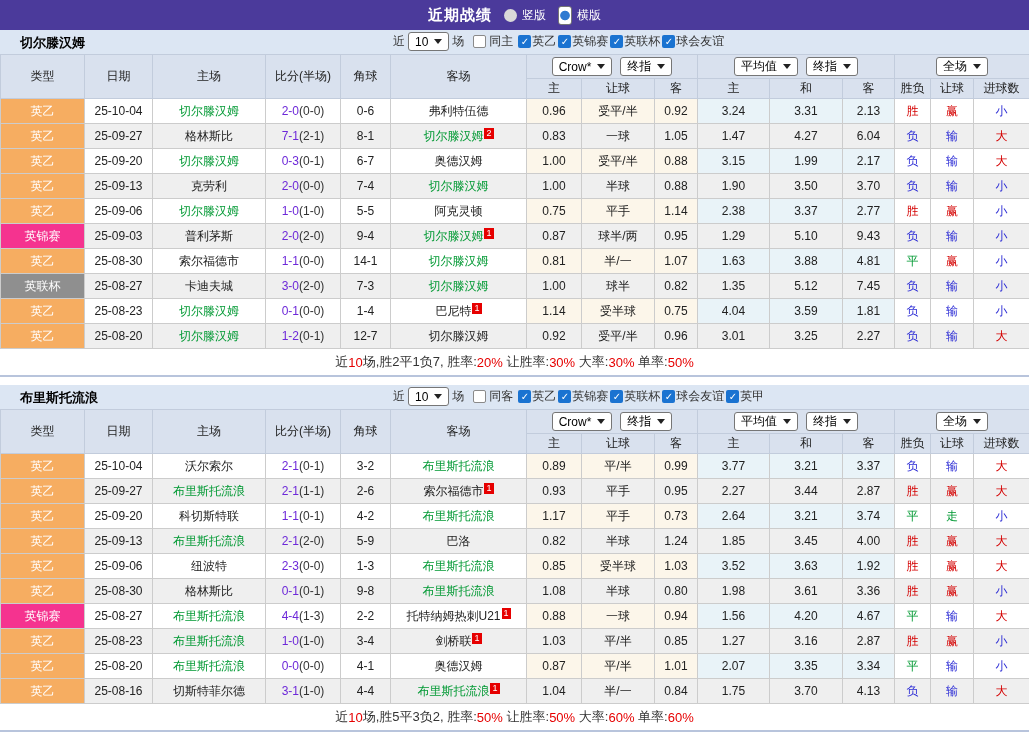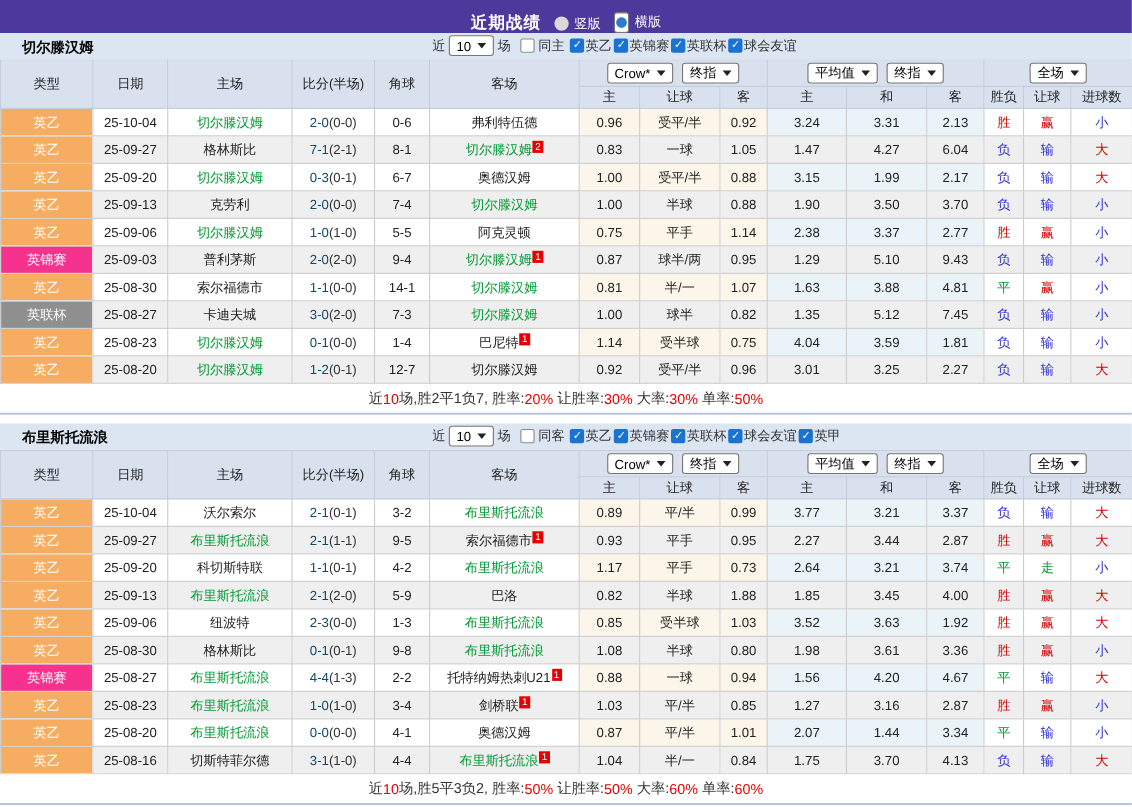--- a/index.html
+++ b/index.html
@@ -5,21 +5,21 @@
   * { box-sizing: border-box; }
   html,body { margin:0; padding:0; }
   body {
     width:1029px;
     font-family:"Liberation Sans","DejaVu Sans",sans-serif;
     background:#fff; color:#222; font-size:12px;
   }
   
   .topbar {
     height:30px; background:#4b3a9b; color:#fff;
-    display:flex; align-items:flex-end; justify-content:center; gap:12px;
+    display:flex; align-items:center; justify-content:center; gap:12px;
   }
   .topbar .title { font-weight:bold; font-size:15px; letter-spacing:1px; }
   .radio-opt { display:inline-flex; align-items:center; gap:5px; font-size:12px; cursor:default; }
   .radio { width:13px; height:13px; border-radius:50%; display:inline-block; }
   .radio.unsel { background:#d9d9d9; }
   .radio.sel { background:radial-gradient(circle,#2f7ad1 0 42%,#fff 50% 100%); }
   
   .section { border-bottom:2px solid #b8c4dc; }
   .section + .section { margin-top:8px; }
   .section-band { height:24px; background:#dce6f3; position:relative; }
@@ -42,21 +42,21 @@
   tr.h1 th { height:24px; }
   tr.h2 th { height:20px; }
   .grpwrap { display:flex; justify-content:center; align-items:center; gap:8px; }
   tbody td { border:1px solid #ccc; text-align:center; height:25px; padding:0 1px; overflow:hidden; white-space:nowrap; }
   tbody tr:nth-child(even) td { background:#efefef; }
   tbody td.crow { background:#fcf6ea; }
   tbody td.avg  { background:#e9f3f8; }
   td.type { color:#fff; }
   .team { color:#222; }
   .team.focal { color:#009933; }
-  .score { color:#0c4a6e; }
+  .score { color:#6d28d9; }
   .half { color:#333; }
   .card {
     display:inline-block; background:#e60000; color:#fff; font-size:9px; line-height:11px;
     padding:0 2px; vertical-align:top; margin-left:1px;
   }
   
   .summary {
     height:26px; display:flex; align-items:center; justify-content:center;
     font-size:13px; color:#333; white-space:pre-wrap; background:#fff;
   }
@@ -462,21 +462,21 @@
             <td class="avg">3.37</td>
             <td class="res" style="color: rgb(43, 43, 213);">负</td>
             <td class="res" style="color: rgb(43, 43, 213);">输</td>
             <td class="res" style="color: rgb(212, 0, 0);">大</td>
           </tr>
           <tr>
             <td class="type" style="background: rgb(246, 173, 97);">英乙</td>
             <td>25-09-27</td>
             <td><span class="team focal">布里斯托流浪</span></td>
             <td><span class="score">2-1</span><span class="half">(1-1)</span></td>
-            <td>9-5</td>
+            <td>2-6</td>
             <td><span class="team">索尔福德市</span><span class="card">1</span></td>
             <td class="crow">0.93</td>
             <td class="crow">平手</td>
             <td class="crow">0.95</td>
             <td class="avg">2.27</td>
             <td class="avg">3.44</td>
             <td class="avg">2.87</td>
             <td class="res" style="color: rgb(212, 0, 0);">胜</td>
             <td class="res" style="color: rgb(212, 0, 0);">赢</td>
             <td class="res" style="color: rgb(212, 0, 0);">大</td>
@@ -500,21 +500,21 @@
           </tr>
           <tr>
             <td class="type" style="background: rgb(246, 173, 97);">英乙</td>
             <td>25-09-13</td>
             <td><span class="team focal">布里斯托流浪</span></td>
             <td><span class="score">2-1</span><span class="half">(2-0)</span></td>
             <td>5-9</td>
             <td><span class="team">巴洛</span></td>
             <td class="crow">0.82</td>
             <td class="crow">半球</td>
-            <td class="crow">1.88</td>
+            <td class="crow">1.24</td>
             <td class="avg">1.85</td>
             <td class="avg">3.45</td>
             <td class="avg">4.00</td>
             <td class="res" style="color: rgb(212, 0, 0);">胜</td>
             <td class="res" style="color: rgb(212, 0, 0);">赢</td>
             <td class="res" style="color: rgb(212, 0, 0);">大</td>
           </tr>
           <tr>
             <td class="type" style="background: rgb(246, 173, 97);">英乙</td>
             <td>25-09-06</td>
@@ -587,21 +587,21 @@
             <td class="type" style="background: rgb(246, 173, 97);">英乙</td>
             <td>25-08-20</td>
             <td><span class="team focal">布里斯托流浪</span></td>
             <td><span class="score">0-0</span><span class="half">(0-0)</span></td>
             <td>4-1</td>
             <td><span class="team">奥德汉姆</span></td>
             <td class="crow">0.87</td>
             <td class="crow">平/半</td>
             <td class="crow">1.01</td>
             <td class="avg">2.07</td>
-            <td class="avg">1.44</td>
+            <td class="avg">3.35</td>
             <td class="avg">3.34</td>
             <td class="res" style="color: rgb(0, 153, 51);">平</td>
             <td class="res" style="color: rgb(43, 43, 213);">输</td>
             <td class="res" style="color: rgb(43, 43, 213);">小</td>
           </tr>
           <tr>
             <td class="type" style="background: rgb(246, 173, 97);">英乙</td>
             <td>25-08-16</td>
             <td><span class="team">切斯特菲尔德</span></td>
             <td><span class="score">3-1</span><span class="half">(1-0)</span></td>

